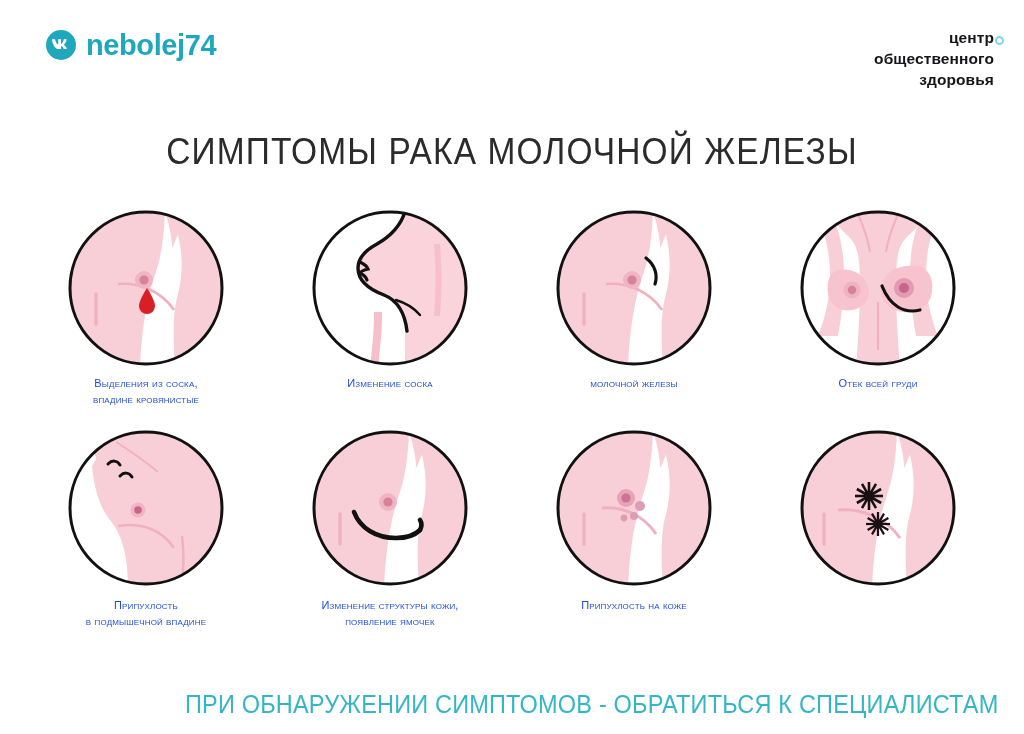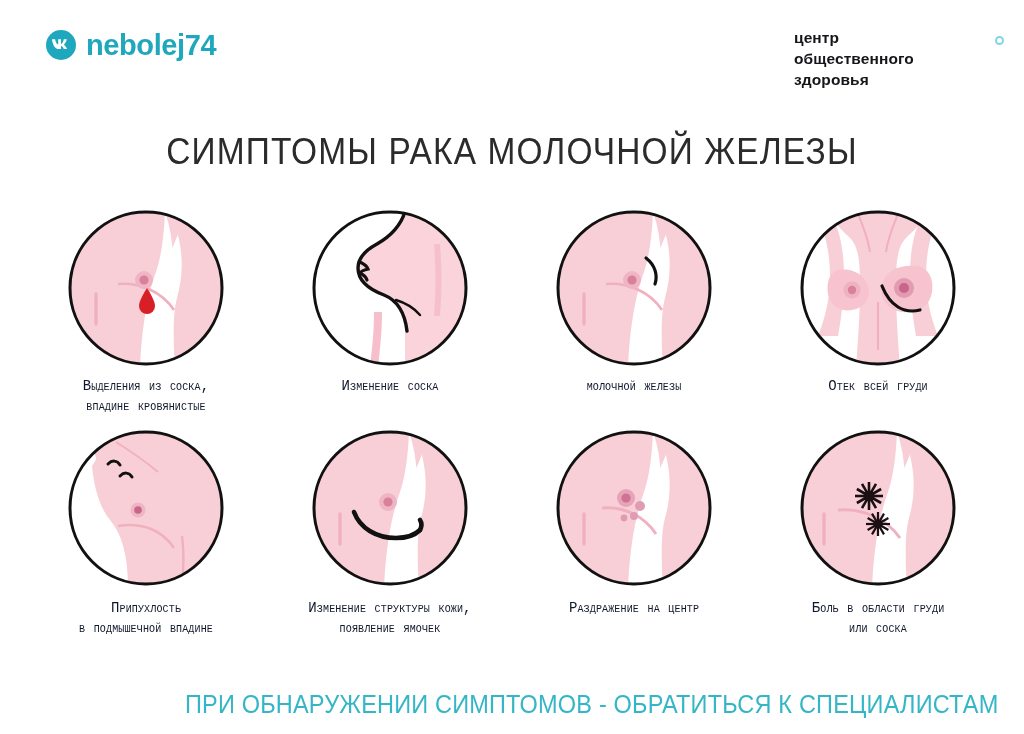--- a/index.html
+++ b/index.html
@@ -18,21 +18,21 @@
   .vk-badge {
     width:30px; height:30px; border-radius:50%;
     background:#1fa8bd; position:relative; flex:0 0 auto;
   }
   .vk-badge svg { position:absolute; left:5px; top:8px; }
   .brand-name {
     color:#1fa8bd; font-size:29px; font-weight:bold;
     letter-spacing:-0.4px; line-height:1;
   }
 
-  .org { position:absolute; right:30px; top:28px; text-align:left; width:200px; }
+  .org { position:absolute; right:30px; top:28px; text-align:right; width:200px; }
   .org-line {
     color:#16161a; font-size:15.5px; font-weight:bold;
     line-height:1.35; letter-spacing:0.1px;
   }
   .org-dot {
     position:absolute; right:-10px; top:8px;
     width:9px; height:9px; border-radius:50%;
     border:2.5px solid #7fd6e8;
   }
 
@@ -56,26 +56,26 @@
     grid-template-rows:220px 220px;
   }
   .cell { position:relative; display:flex; flex-direction:column; align-items:center; }
   .icon-wrap { width:160px; height:160px; position:relative; }
   .icon-wrap svg { display:block; width:160px; height:160px; }
 
   .caption {
     margin-top:8px;
     width:240px;
     text-align:center;
-    color:#0f172a;
+    color:#1d4ed8;
     line-height:1.45;
-    font-size:14px;
+    font-size:11px;
     letter-spacing:0.15px;
     font-variant:small-caps;
-    font-family:Liberation Mono, monospace;
+    font-family:Liberation Sans, sans-serif;
   }
   .caption .ln { display:block; }
 
   .row2 .caption { margin-top:10px; }
 
   
   .footer {
     position:absolute; left:0; bottom:0; width:1024px; height:60px;
     display:flex; align-items:center; justify-content:flex-end;
   }
@@ -304,21 +304,21 @@
           <circle cx="72" cy="70" r="9" fill="#e7a3b8"></circle>
           <circle cx="72" cy="70" r="4.6" fill="#cf7392"></circle>
           <circle cx="86" cy="78" r="5" fill="#e09cb2"></circle>
           <circle cx="80" cy="88" r="4" fill="#e09cb2"></circle>
           <circle cx="70" cy="90" r="3.4" fill="#e09cb2"></circle>
         </g>
         <circle cx="80" cy="80" r="76" fill="none" stroke="#111111" stroke-width="3"></circle>
       </svg>
     </div>
     <div class="caption">
-      <span class="ln">Раздражение на центр</span>
+      <span class="ln">Припухлость на коже</span>
     </div>
   </div>
 
   <div class="cell row2">
     <div class="icon-wrap">
       <svg viewBox="0 0 160 160">
         <defs>
             <clipPath id="c8">
               <circle cx="80" cy="80" r="76"></circle>
             </clipPath>
@@ -350,23 +350,19 @@
               <rect x="-1.1" y="-12" width="2.2" height="24" transform="rotate(60)"></rect>
               <rect x="-1.1" y="-12" width="2.2" height="24" transform="rotate(-30)"></rect>
               <rect x="-1.1" y="-12" width="2.2" height="24" transform="rotate(-60)"></rect>
               <circle r="4.6"></circle>
             </g>
           </g>
         </g>
         <circle cx="80" cy="80" r="76" fill="none" stroke="#111111" stroke-width="3"></circle>
       </svg>
     </div>
-    <div class="caption">
-      <span class="ln">Боль в области груди</span>
-      <span class="ln">или соска</span>
-    </div>
   </div>
 
 </div>
 
 <div class="footer">
   <div class="footer-text">ПРИ ОБНАРУЖЕНИИ СИМПТОМОВ - ОБРАТИТЬСЯ К СПЕЦИАЛИСТАМ</div>
 </div>
 
 </body></html>

